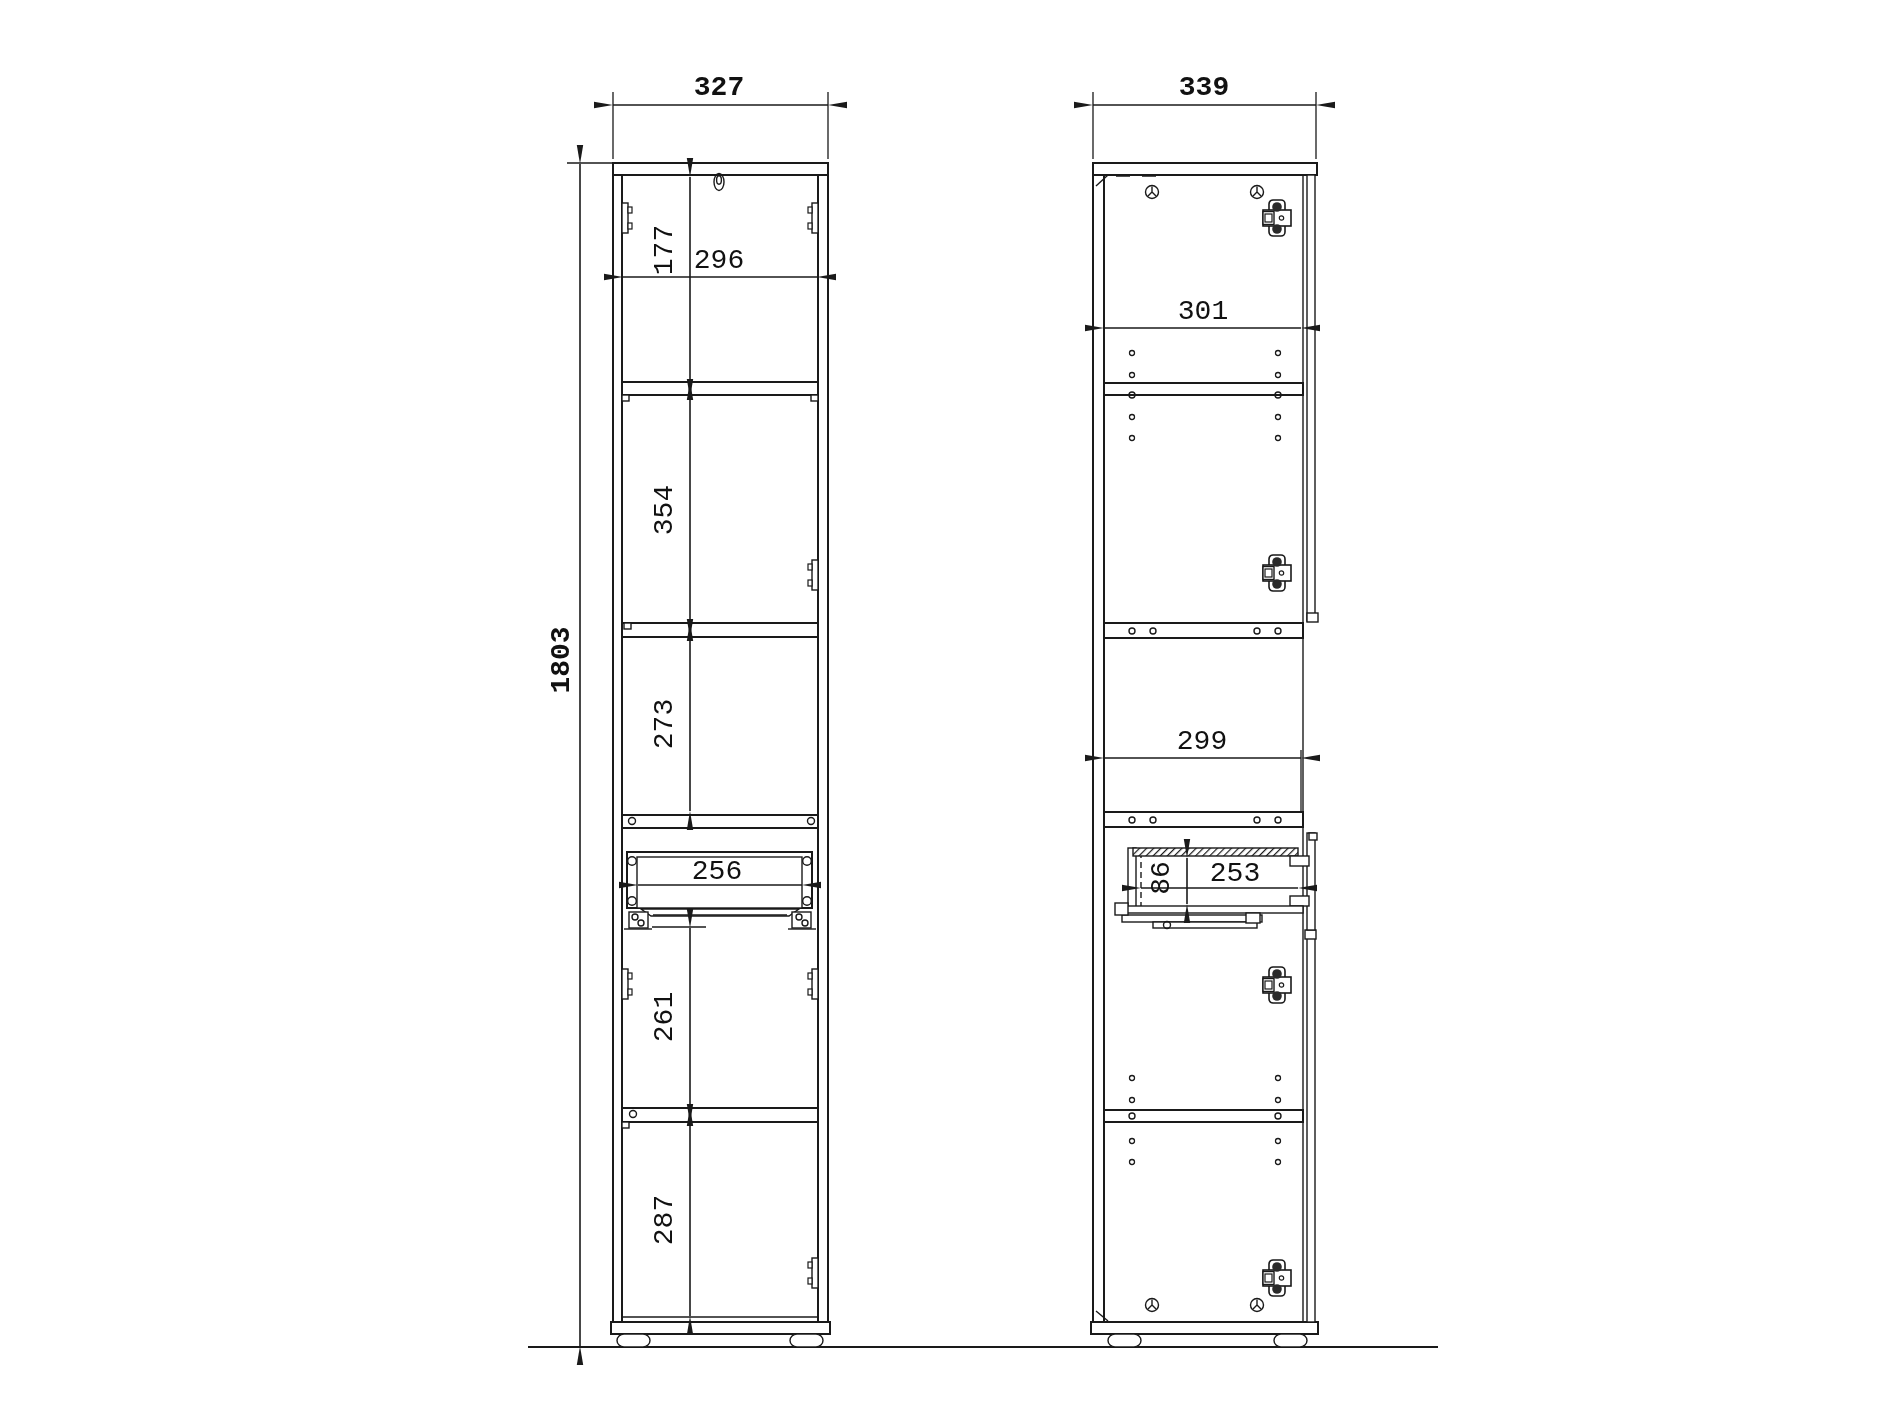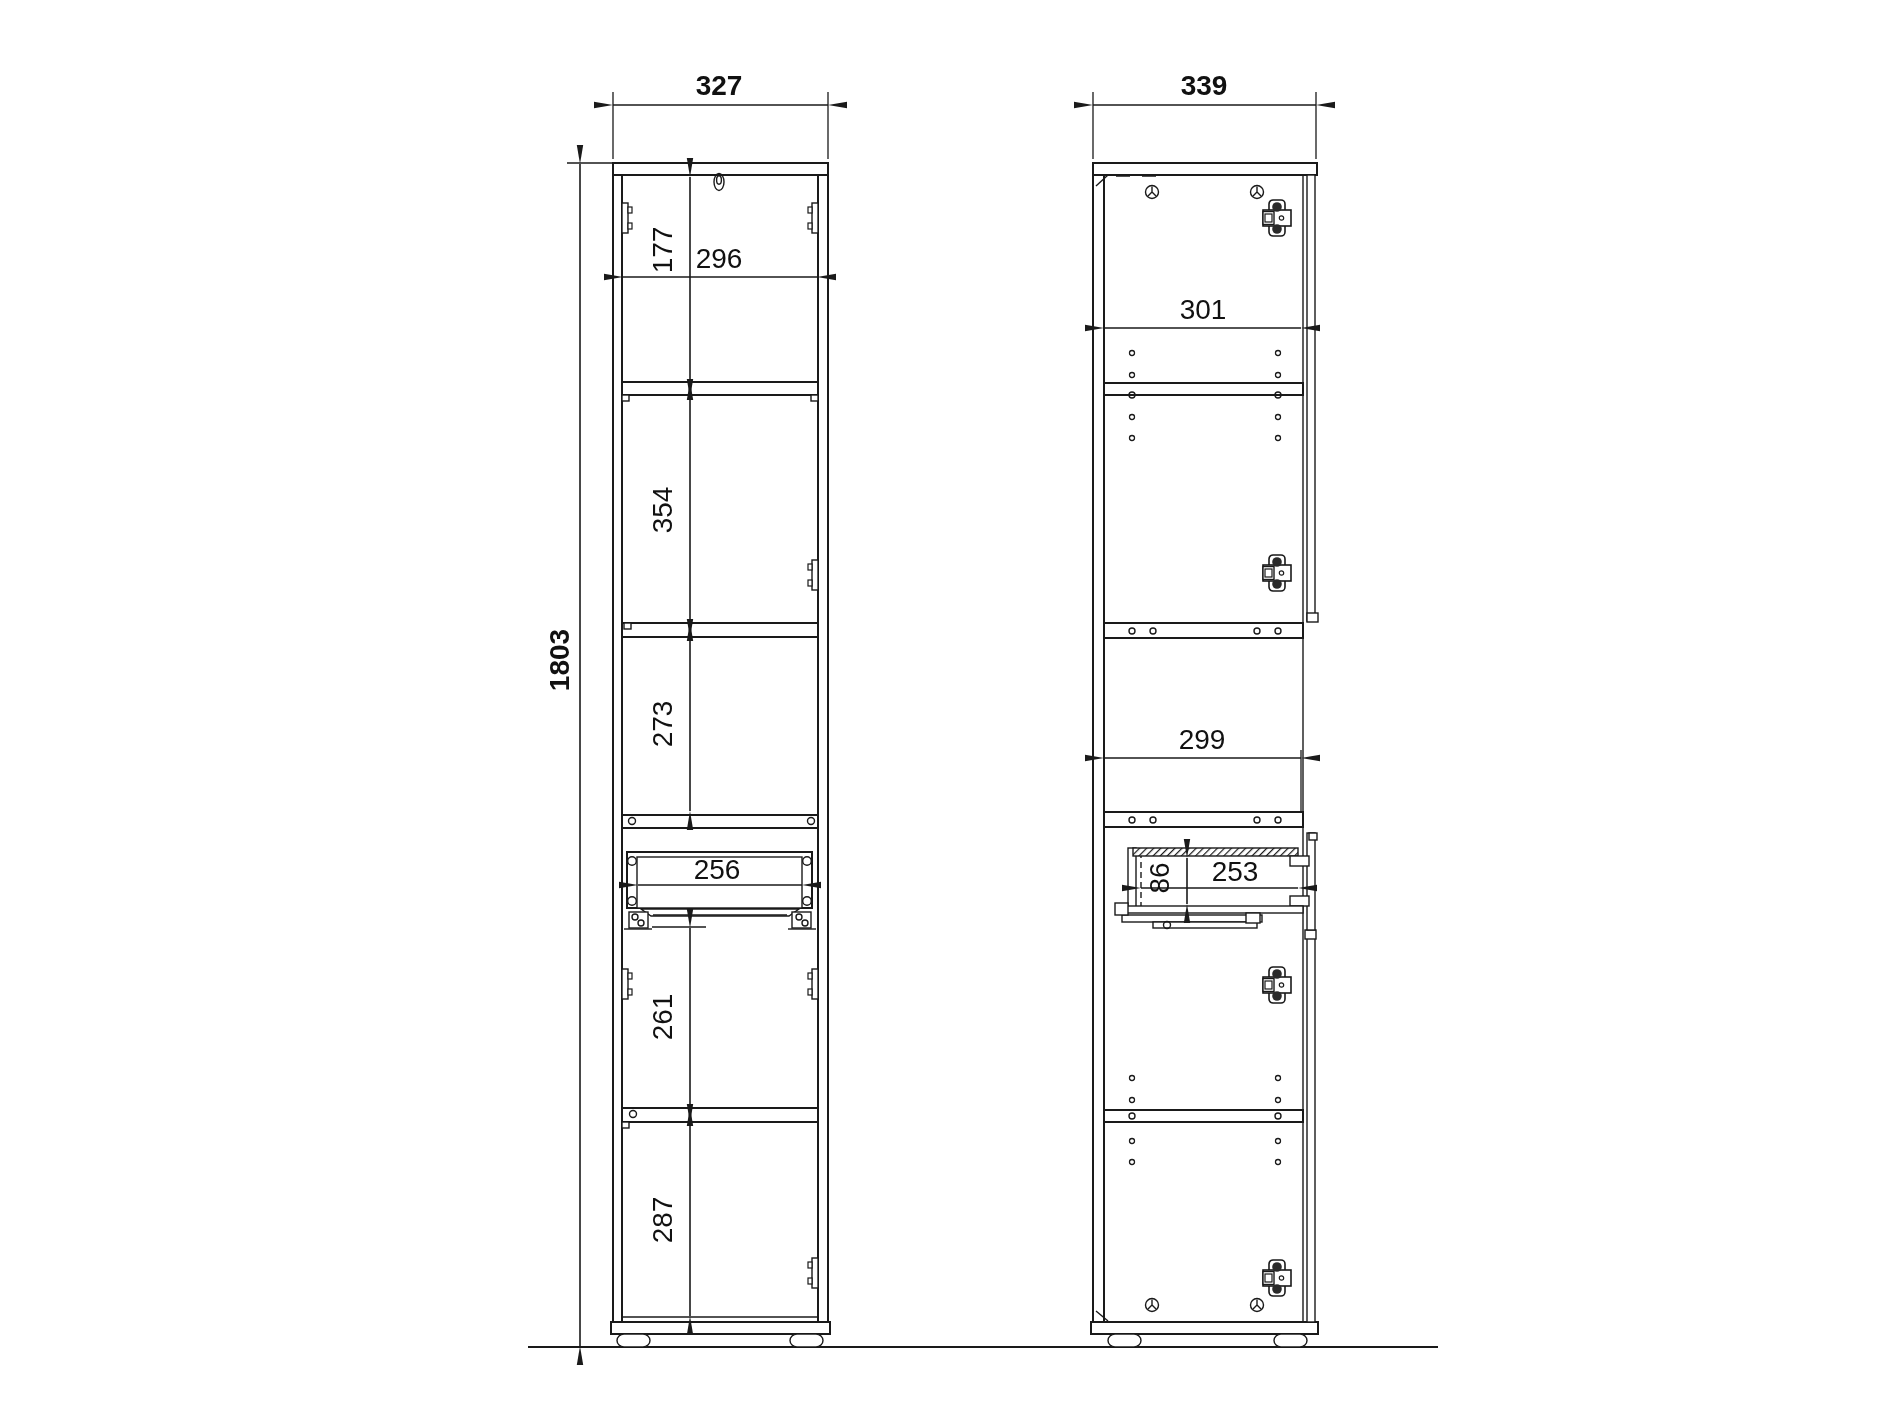--- a/index.html
+++ b/index.html
@@ -1,17 +1,17 @@
 <!DOCTYPE html>
 <html><head>
 <meta charset="utf-8">
 <style>
   html,body{margin:0;padding:0;background:#ffffff;}
   .stage{position:relative;width:1896px;height:1422px;background:#ffffff;overflow:hidden;
-         font-family:Liberation Sans, sans-serif;}
+         font-family:Liberation Mono, monospace;}
   svg{display:block;}
   .ln{stroke:#1a1a1a;stroke-width:2;fill:none;}
   .lnthin{stroke:#1a1a1a;stroke-width:1.4;fill:none;}
   .panel{stroke:#1a1a1a;stroke-width:2;fill:#ffffff;}
   .panelthin{stroke:#1a1a1a;stroke-width:1.4;fill:#ffffff;}
   .dim{stroke:#1a1a1a;stroke-width:1.6;fill:none;}
   .ext{stroke:#1a1a1a;stroke-width:1.3;fill:none;}
   .dimtext{font-size:28px;fill:#111111;text-anchor:middle;}
   .dimbold{font-weight:bold;}
   .dark{fill:#2a2a2a;stroke:none;}

